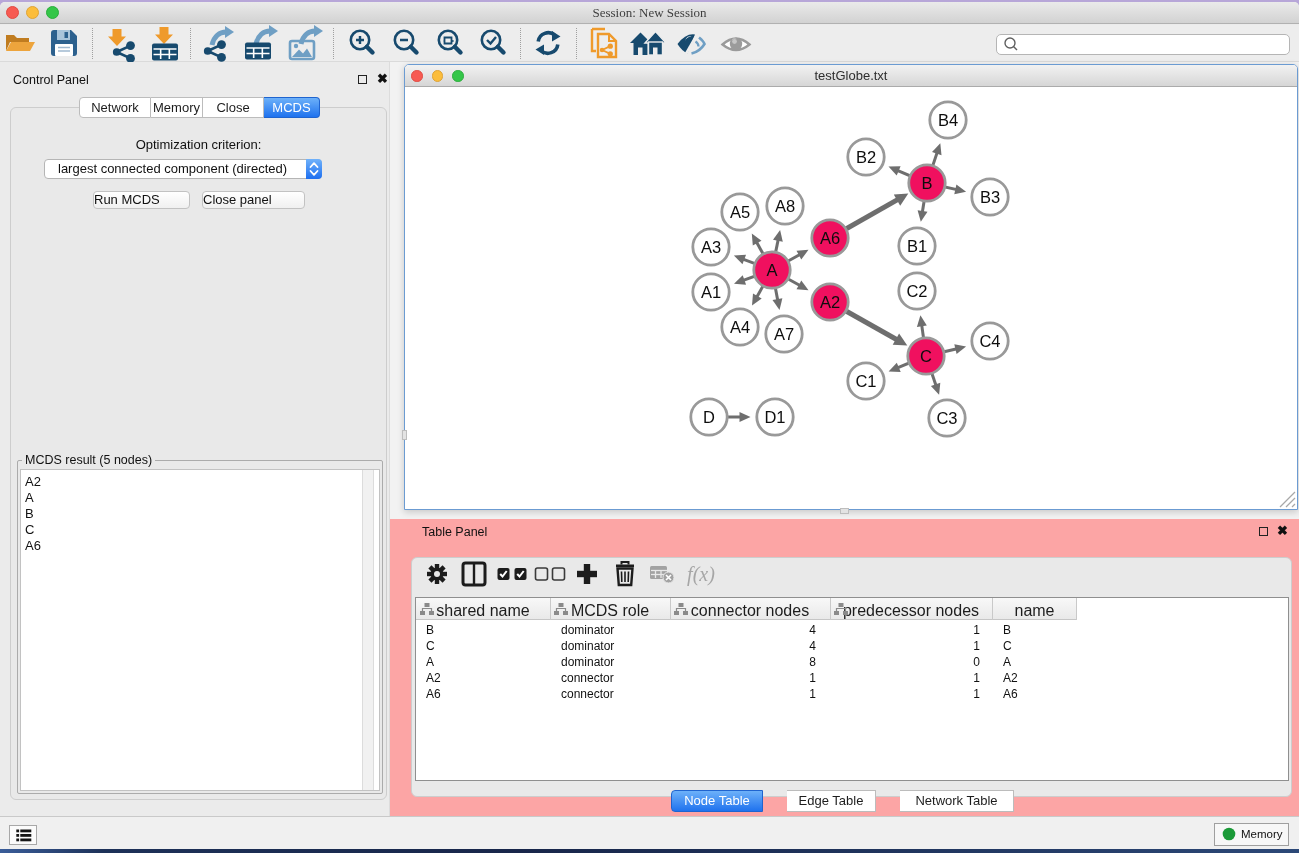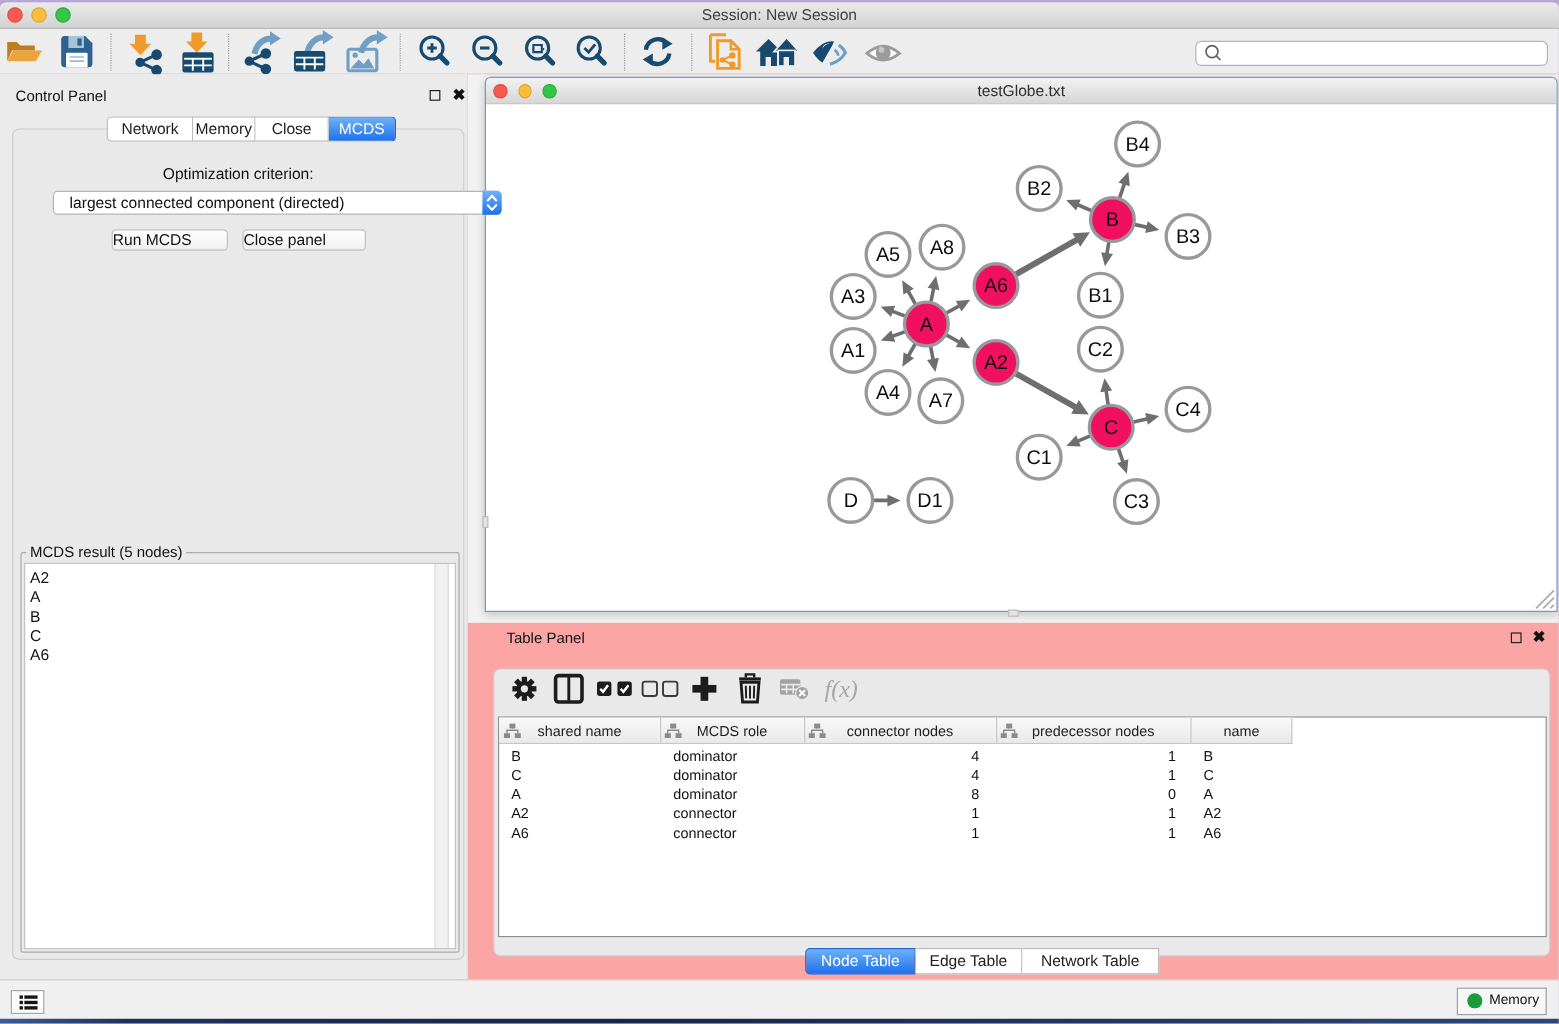--- a/index.html
+++ b/index.html
@@ -1,61 +1,61 @@
 <!DOCTYPE html>
 <html><head>
 <meta charset="utf-8">
 <style>
 * { margin:0; padding:0; box-sizing:border-box; }
 html,body { width:1299px; height:853px; overflow:hidden; }
 body { font-family:"Liberation Sans", sans-serif; background:#b7a6d8; position:relative; }
 #app { position:absolute; left:0; top:2px; width:1299px; height:847px; background:#ebebeb; border-radius:5px 5px 0 0; overflow:hidden; }
 #titlebar { position:absolute; left:0; top:0; width:1299px; height:22px;
   background:linear-gradient(#eaeaea,#d2d2d2); border-bottom:1px solid #b1b1b1; }
-#titlebar .title { position:absolute; left:0; right:0; top:3px; text-align:center; font-size:13px; color:#3e3e3e; }
+#titlebar .title { position:absolute; left:0; right:0; top:3px; text-align:center; font-size:13px; color:#3e3e3e;font-family:Liberation Serif, serif; }
 .tl { position:absolute; border-radius:50%; }
 #toolbar { position:absolute; left:0; top:23px; width:1299px; height:37px; background:#ededed; border-bottom:1px solid #dadada; }
 .tsep { position:absolute; top:3px; height:31px; width:0; border-left:1px dotted #9f9f9f; }
 #search { position:absolute; left:996px; top:9px; width:294px; height:21px; background:#fff; border:1px solid #b5b5b5; border-radius:5px; }
 
 #leftpanel { position:absolute; left:0; top:60px; width:381px; height:754px; background:#ebebeb; z-index:3; }
 #splitter { position:absolute; left:381px; top:60px; width:9px; height:754px; background:#ebebeb; border-right:1px solid #dcdcdc; }
 .panehead { font-size:12.5px; color:#111; }
 .floatbox { position:absolute; width:9px; height:9px; border:1.5px solid #222; }
 .closex { position:absolute; font-size:13px; font-weight:bold; color:#111; }
 #cp-sub { position:absolute; left:10px; top:45px; width:377px; height:693px; background:#e9e9e9; border:1px solid #cdcdcd; border-radius:6px; }
 .tabrow { position:absolute; display:flex; height:21px; }
 .tab { font-size:13px; color:#1d1d1d; background:#fff; border:1px solid #bcbcbc; border-left:none; text-align:center; line-height:19px; }
 .tab.first { border-left:1px solid #bcbcbc; border-radius:4px 0 0 4px; }
 .tab.last { border-radius:0 4px 4px 0; }
 .tab.sel { background:linear-gradient(#6db1f9,#1f72ee); color:#fff; border-color:#1f64cf; }
 .btn { position:absolute; height:18px; background:linear-gradient(#ffffff,#f0f0f0); border:1px solid #c2c2c2; border-radius:4px; font-size:13px; color:#111; text-align:left; line-height:16px; }
-#dropdown { position:absolute; left:33px; top:51px; width:374px; height:20px; background:#fff; border:1px solid #b5b5b5; border-radius:4px; font-size:13px; color:#111; line-height:18px; padding-left:13px; }
+#dropdown { position:absolute; left:33px; top:51px; width:278px; height:20px; background:#fff; border:1px solid #b5b5b5; border-radius:4px; font-size:13px; color:#111; line-height:18px; padding-left:13px; }
 #stepper { position:absolute; right:-1px; top:-1px; width:16px; height:20px; border-radius:0 4px 4px 0; background:linear-gradient(#70b2fa,#1d6ff0); }
 #fieldset { position:absolute; left:6px; top:352px; width:366px; height:334px; border:1px solid #ababab; border-radius:2px; }
 #fieldset legend { position:absolute; left:4px; top:-8px; background:#e9e9e9; padding:0 3px; font-size:12.5px; color:#111; }
 #mlist { position:absolute; left:2px; top:8px; width:360px; height:322px; background:#fff; border:1px solid #c2c2c2; }
 #mlist .items { position:absolute; left:4px; top:3.5px; font-size:13px; color:#111; line-height:16.2px; }
 #mtrack { position:absolute; right:5px; top:0px; width:12px; height:320px; background:#f1f1f1; border-left:1px solid #dcdcdc; border-right:1px solid #dcdcdc; }
 
 #rightarea { position:absolute; left:390px; top:60px; width:909px; height:754px; background:#fca5a5; }
 #desktop { position:absolute; left:0; top:0; width:909px; height:457px; background:#f2f2f2; }
 #netwin { position:absolute; left:14px; top:2px; width:894px; height:446px; background:#fff; border:1px solid #6b9bd2; border-radius:5px 5px 0 0; box-shadow:0 2px 7px rgba(0,0,0,0.18); }
 #netbar { position:absolute; left:0; top:0; width:100%; height:22px; background:linear-gradient(#f2f2f2,#d6d6d6); border-bottom:1px solid #ababab; border-radius:4px 4px 0 0; }
 #netbar .title { position:absolute; left:0; right:0; top:3px; text-align:center; font-size:13px; color:#2e2e2e; }
 
 #tp-head { position:absolute; left:32px; top:463px; font-size:12.5px; color:#111; }
 #tp-sub { position:absolute; left:21px; top:495px; width:881px; height:240px; background:#e9e9e9; border:1px solid #cdcdcd; border-radius:6px; }
 #ntable { position:absolute; left:25px; top:535px; width:874px; height:184px; background:#fff; border:1px solid #8f8f8f; }
 #thead { position:absolute; left:0; top:0; width:661px; height:22px; background:linear-gradient(#f8f8f8,#e9e9e9); border-bottom:1px solid #c6c6c6; }
 #thead .hsep { position:absolute; top:0; height:22px; width:0; border-left:1px solid #c9c9c9; }
-#thead .htxt { position:absolute; top:4px; font-size:12px; color:#1d1d1d; text-align:center; }
+#thead .htxt { position:absolute; top:4px; font-size:16px; color:#1d1d1d; text-align:center; }
 .trow { position:absolute; font-size:12px; color:#111; }
 
-#bottomtabs { position:absolute; left:281px; top:728px; display:flex; height:22px; }
+#bottomtabs { position:absolute; left:281px; top:728px; display:flex; height:22px;gap:24px; }
 
 #statusbar { position:absolute; left:0; top:814px; width:1299px; height:33px; background:#f0f0f0; border-top:1px solid #c9c9c9; }
 #hamburger { position:absolute; left:9px; top:8px; width:28px; height:20px; background:#fbfbfb; border:1px solid #a8a8a8; }
 #membtn { position:absolute; left:1214px; top:6px; width:75px; height:23px; background:#f7f7f7; border:1px solid #9f9f9f; font-size:11.5px; color:#111; }
 #wallbottom { position:absolute; left:0; top:849px; width:1299px; height:4px; background:linear-gradient(90deg,#3a5d99,#1d3158 8%,#18264a 40%,#20355e 70%,#2c4877); }
 svg { display:block; }
 </style>
 </head>
 <body>
 <div id="app">
@@ -210,21 +210,21 @@
           <line x1="16.5" y1="11.5" x2="20" y2="15" stroke="#606060" stroke-width="1.4"></line>
         </svg>
       </div>
   </div>
 
   <div id="leftpanel">
     <div class="panehead" style="position:absolute;left:13px;top:11px;">Control Panel</div>
     <div class="floatbox" style="left:358px;top:13px;"></div>
     <div class="closex" style="left:377px;top:9px;">✖</div>
     <div id="cp-sub">
-      <div class="tabrow" style="left:68px;top:-11px;margin-left:10px;">
+      <div class="tabrow" style="left:68px;top:-11px;">
         <div class="tab first" style="width:72px;">Network</div>
         <div class="tab" style="width:52px;">Memory</div>
         <div class="tab" style="width:61px;">Close</div>
         <div class="tab sel last" style="width:56px;">MCDS</div>
       </div>
       <div style="position:absolute;left:0;width:100%;top:29px;text-align:center;font-size:13px;color:#111;">Optimization criterion:</div>
       <div id="dropdown">largest connected component (directed)
         <div id="stepper">
             <svg width="16" height="20">
               <path d="M4.5 8 L8 4.2 L11.5 8" fill="none" stroke="#fff" stroke-width="1.8" stroke-linecap="round" stroke-linejoin="round"></path>

